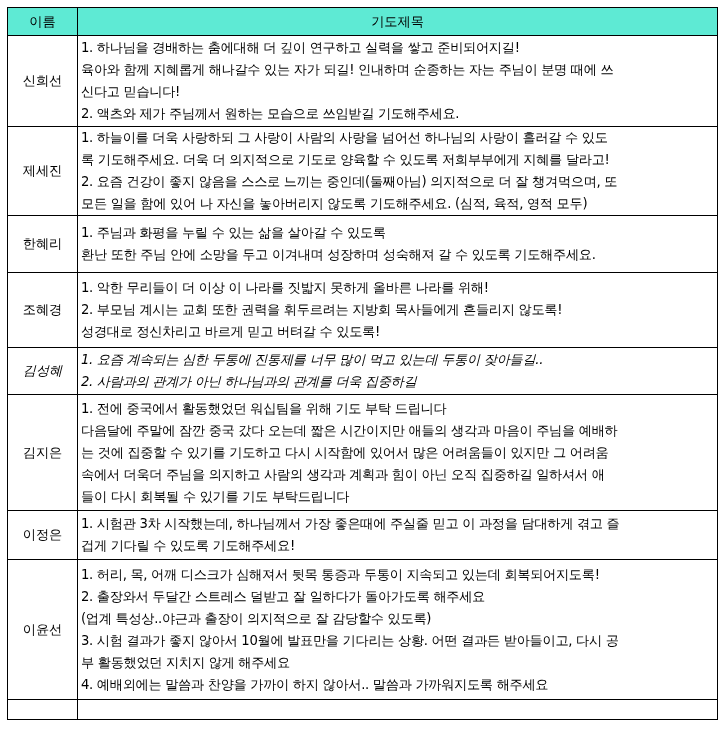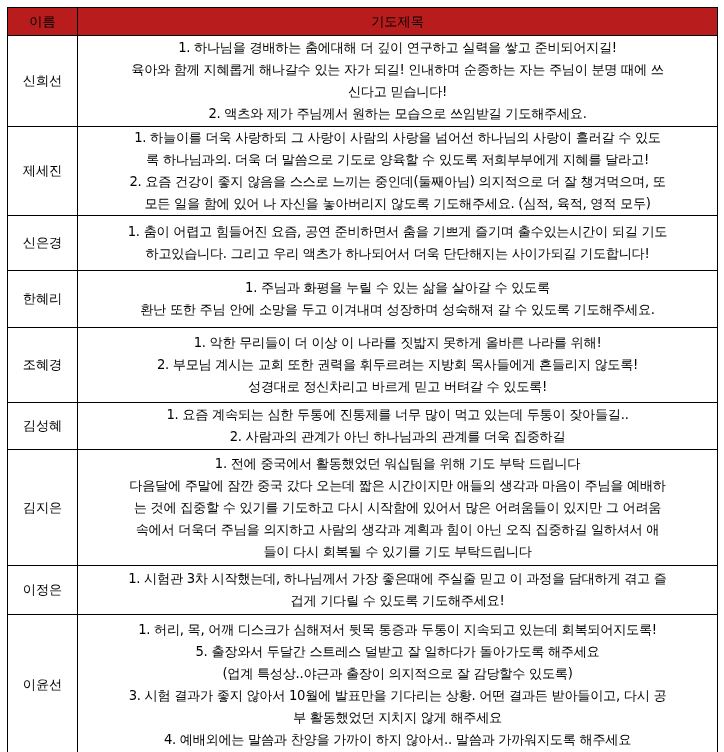--- a/index.html
+++ b/index.html
@@ -10,24 +10,23 @@
       font-family: "DejaVu Sans", "Liberation Sans", sans-serif;
       font-size: 13.2px;
       color: #000;
       table-layout: fixed;
       width: 711px;
     }
     .sheet td, .sheet th {
       border: 1px solid #000;
       padding: 0 3px;
       vertical-align: middle;
-      text-align: center;
     }
     .sheet th {
-      background: #b91c1c;
+      background: #5eead4;
       font-weight: normal;
       text-align: center;
       height: 27px;
     }
     .col-name { width: 70px; }
     .name-cell { text-align: center; }
     .content-cell { line-height: 22px; padding-top: 0; padding-bottom: 0; letter-spacing: -0.3px; }
     .line { display: block; white-space: nowrap; overflow: hidden; }
   </style>
 </head>
@@ -51,48 +50,41 @@
           <span class="line">1. 하나님을 경배하는 춤에대해 더 깊이 연구하고 실력을 쌓고 준비되어지길!</span>
           <span class="line">육아와 함께 지혜롭게 해나갈수 있는 자가 되길! 인내하며 순종하는 자는 주님이 분명 때에 쓰</span>
           <span class="line">신다고 믿습니다!</span>
           <span class="line">2. 액츠와 제가 주님께서 원하는 모습으로 쓰임받길 기도해주세요.</span>
         </td>
       </tr>
       <tr style="height: 86px;">
         <td class="name-cell">제세진</td>
         <td class="content-cell">
           <span class="line">1. 하늘이를 더욱 사랑하되 그 사랑이 사람의 사랑을 넘어선 하나님의 사랑이 흘러갈 수 있도</span>
-          <span class="line">록 하나님과의. 더욱 더 말씀으로 기도로 양육할 수 있도록 저희부부에게 지혜를 달라고!</span>
+          <span class="line">록 기도해주세요. 더욱 더 의지적으로 기도로 양육할 수 있도록 저희부부에게 지혜를 달라고!</span>
           <span class="line">2. 요즘 건강이 좋지 않음을 스스로 느끼는 중인데(둘째아님) 의지적으로 더 잘 챙겨먹으며, 또</span>
           <span class="line">모든 일을 함에 있어 나 자신을 놓아버리지 않도록 기도해주세요. (심적, 육적, 영적 모두)</span>
-        </td>
-      </tr>
-      <tr style="height: 55px;">
-        <td class="name-cell">신은경</td>
-        <td class="content-cell">
-          <span class="line">1. 춤이 어렵고 힘들어진 요즘, 공연 준비하면서 춤을 기쁘게 즐기며 출수있는시간이 되길 기도</span>
-          <span class="line">하고있습니다. 그리고 우리 액츠가 하나되어서 더욱 단단해지는 사이가되길 기도합니다!</span>
         </td>
       </tr>
       <tr style="height: 57px;">
         <td class="name-cell">한혜리</td>
         <td class="content-cell">
           <span class="line">1. 주님과 화평을 누릴 수 있는 삶을 살아갈 수 있도록</span>
           <span class="line">환난 또한 주님 안에 소망을 두고 이겨내며 성장하며 성숙해져 갈 수 있도록 기도해주세요.</span>
         </td>
       </tr>
       <tr style="height: 75px;">
         <td class="name-cell">조혜경</td>
         <td class="content-cell">
           <span class="line">1. 악한 무리들이 더 이상 이 나라를 짓밟지 못하게 올바른 나라를 위해!</span>
           <span class="line">2. 부모님 계시는 교회 또한 권력을 휘두르려는 지방회 목사들에게 흔들리지 않도록!</span>
           <span class="line">성경대로 정신차리고 바르게 믿고 버텨갈 수 있도록!</span>
         </td>
       </tr>
-      <tr style="height: 47px;">
+      <tr style="height: 47px; font-style: italic;">
         <td class="name-cell">김성혜</td>
         <td class="content-cell">
           <span class="line">1. 요즘 계속되는 심한 두통에 진통제를 너무 많이 먹고 있는데 두통이 잦아들길..</span>
           <span class="line">2. 사람과의 관계가 아닌 하나님과의 관계를 더욱 집중하길</span>
         </td>
       </tr>
       <tr style="height: 116px;">
         <td class="name-cell">김지은</td>
         <td class="content-cell">
           <span class="line">1. 전에 중국에서 활동했었던 워십팀을 위해 기도 부탁 드립니다</span>
@@ -106,21 +98,21 @@
         <td class="name-cell">이정은</td>
         <td class="content-cell">
           <span class="line">1. 시험관 3차 시작했는데, 하나님께서 가장 좋은때에 주실줄 믿고 이 과정을 담대하게 겪고 즐</span>
           <span class="line">겁게 기다릴 수 있도록 기도해주세요!</span>
         </td>
       </tr>
       <tr style="height: 140px;">
         <td class="name-cell">이윤선</td>
         <td class="content-cell">
           <span class="line">1. 허리, 목, 어깨 디스크가 심해져서 뒷목 통증과 두통이 지속되고 있는데 회복되어지도록!</span>
-          <span class="line">5. 출장와서 두달간 스트레스 덜받고 잘 일하다가 돌아가도록 해주세요</span>
+          <span class="line">2. 출장와서 두달간 스트레스 덜받고 잘 일하다가 돌아가도록 해주세요</span>
           <span class="line">(업계 특성상..야근과 출장이 의지적으로 잘 감당할수 있도록)</span>
           <span class="line">3. 시험 결과가 좋지 않아서 10월에 발표만을 기다리는 상황. 어떤 결과든 받아들이고, 다시 공</span>
           <span class="line">부 활동했었던 지치지 않게 해주세요</span>
           <span class="line">4. 예배외에는 말씀과 찬양을 가까이 하지 않아서.. 말씀과 가까워지도록 해주세요</span>
         </td>
       </tr>
       <tr style="height: 20px;">
         <td class="name-cell"></td>
         <td class="content-cell"></td>
       </tr>

